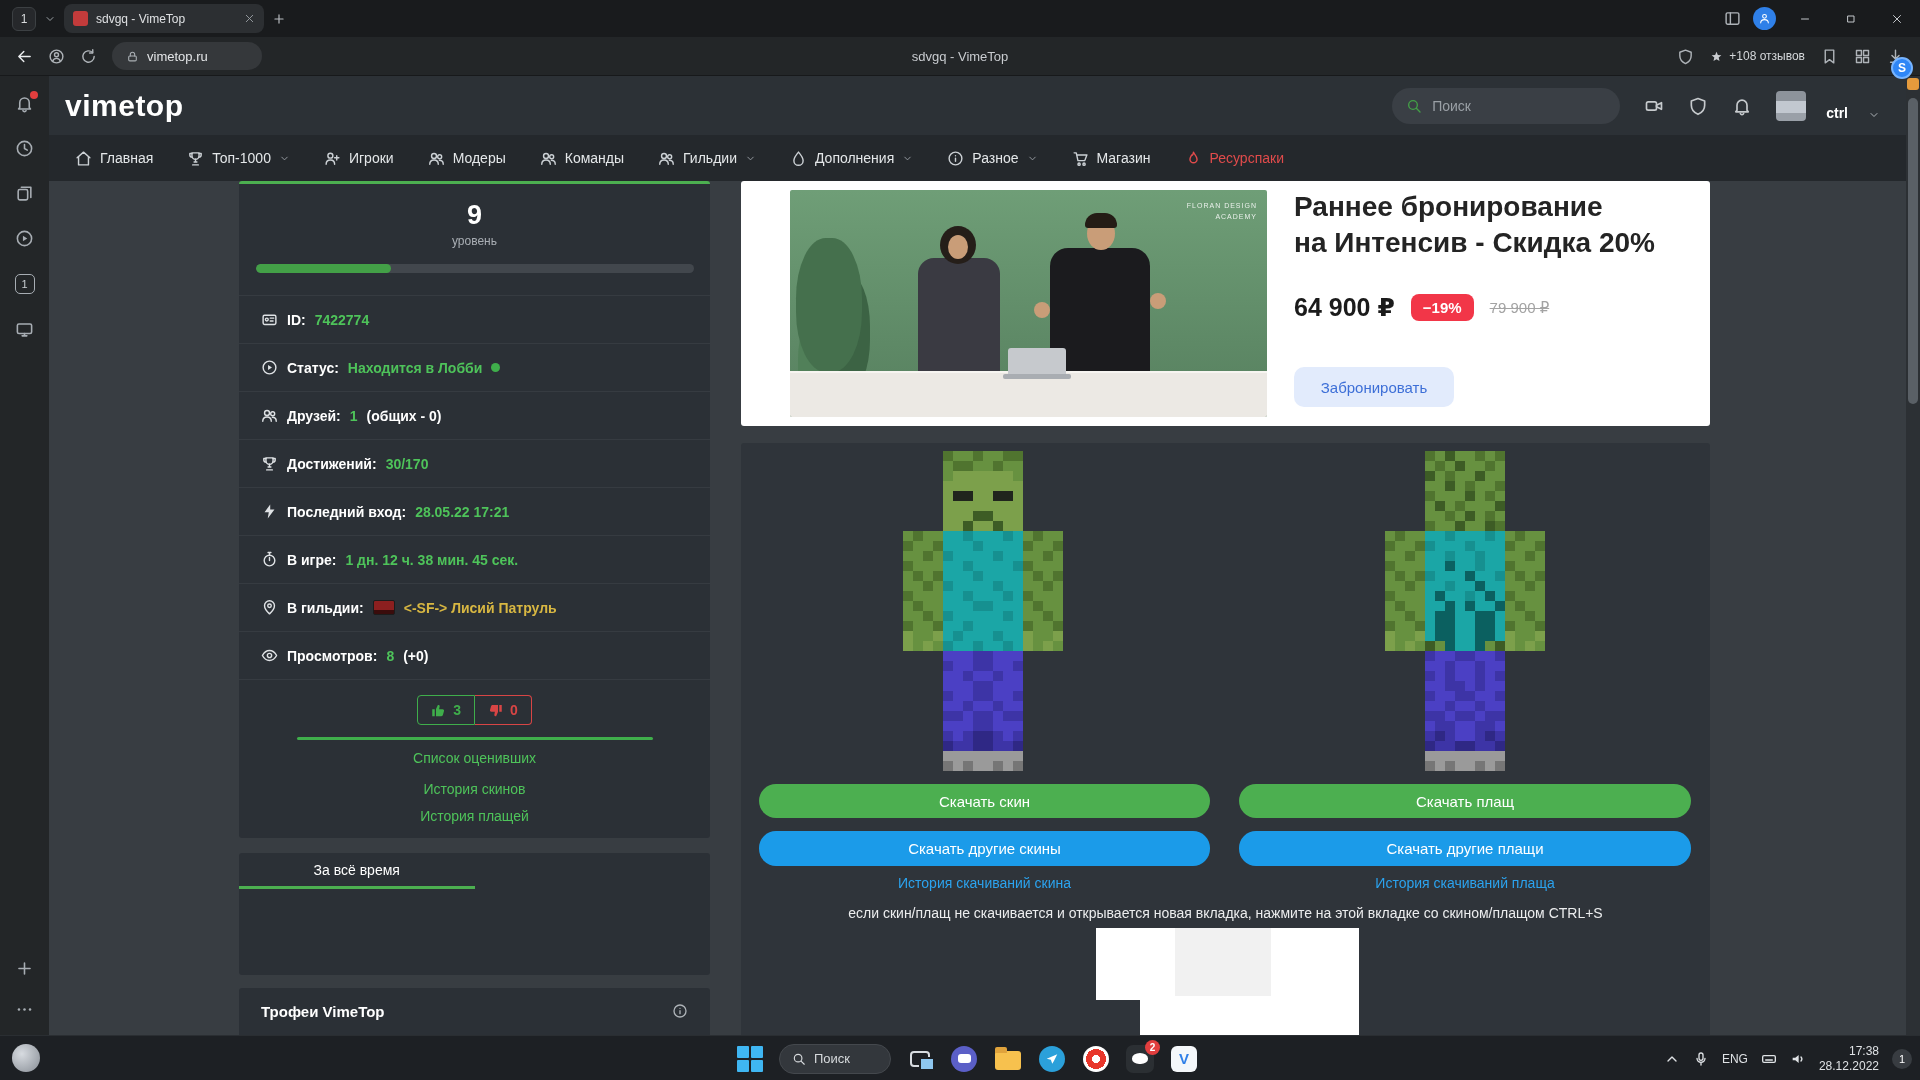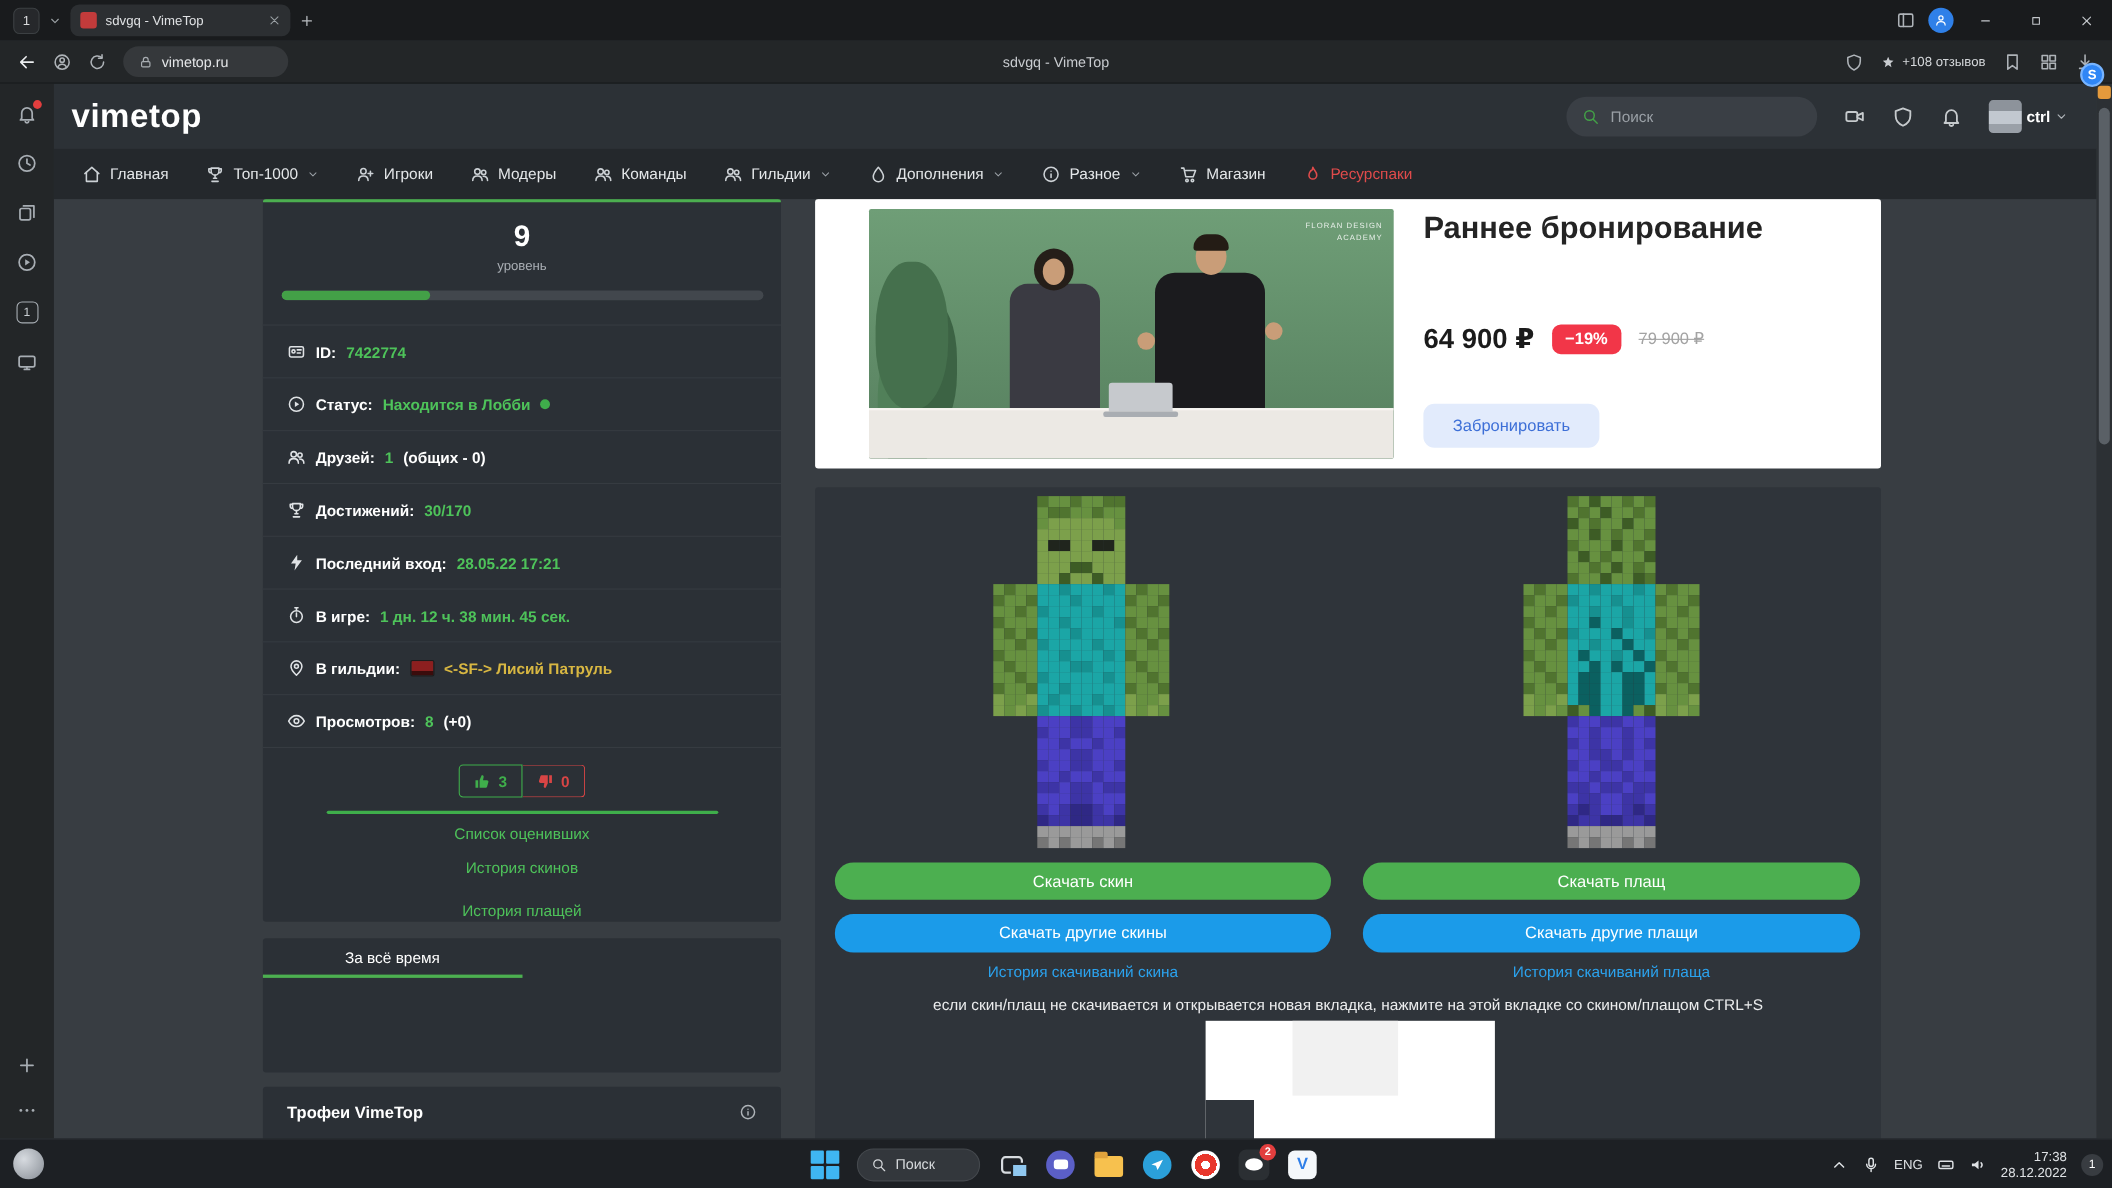--- a/index.html
+++ b/index.html
@@ -42,21 +42,21 @@
 
   
   #page{position:absolute;left:49px;top:76px;right:14px;bottom:45px;background:#383d42}
   .siteheader{position:absolute;left:49px;top:76px;right:14px;height:59px;background:#2c3136;display:flex;align-items:center;gap:24px;padding:0 26px 0 16px;z-index:5}
   .logo{font-size:30px;font-weight:bold;color:#fff;letter-spacing:.5px}
   .searchpill{margin-left:auto;width:228px;height:36px;background:#3a3f45;border-radius:18px;display:flex;align-items:center;gap:10px;padding:0 14px}
   .spicon{display:inline-flex;color:#43a047}.spicon svg{width:16px;height:16px}
   .searchpill input{background:transparent;border:none;outline:none;width:100%;color:#e6e9eb;font:14px "Liberation Sans",sans-serif}
   .searchpill input::placeholder{color:#9aa0a6}
   .hicon{display:inline-flex;color:#c6cacd}.hicon svg{width:20px;height:20px}
-  .userchip{display:flex;align-items:center;gap:4px}
+  .userchip{display:flex;align-items:flex-end;gap:20px}
   .avatar{width:30px;height:30px;border-radius:4px;background:linear-gradient(#8d939b 0 34%,#c2c8d0 34% 72%,#9aa0a8 72%)}
   .uname{font-size:14px;font-weight:bold;color:#fff}
   .ucaret{display:inline-flex;color:#aeb3b8}.ucaret svg{width:12px;height:12px}
 
   .navbar{position:absolute;left:49px;top:135px;right:14px;height:46px;background:#24282c;display:flex;align-items:center;gap:34px;padding:0 26px;z-index:5}
   .nav-item{display:flex;align-items:center;gap:8px;font-size:14px;color:#e4e7e9;cursor:pointer;white-space:nowrap}
   .nic{display:inline-flex;color:#ccd1d5}.nic svg{width:17px;height:17px}
   .nav-item.accent,.nav-item.accent .nic{color:#e04b4b}
   .ncaret{display:inline-flex;color:#9aa0a6}.ncaret svg{width:11px;height:11px}
 
@@ -79,21 +79,21 @@
   .guild-flag{width:22px;height:15px;border-radius:2px;border:1px solid #1c1c1c;background:linear-gradient(#8c1f1f 0 70%,#3a0c0c 70%)}
   .likes-wrap{border-top:1px solid #363b41;padding-top:15px}
   .likes-row{display:flex;justify-content:center}
   .like-btn,.dislike-btn{display:flex;align-items:center;gap:7px;padding:6px 13px;font:bold 14px "Liberation Sans",sans-serif;background:transparent;cursor:pointer}
   .like-btn{border:1px solid #3fae4b;color:#3fae4b;border-radius:4px 0 0 4px}
   .dislike-btn{border:1px solid #d84545;border-left:none;color:#d84545;border-radius:0 4px 4px 0}
   .thumb{display:inline-flex}.thumb svg{width:15px;height:15px}
   .flip svg{transform:rotate(180deg)}
   .ratio-line{width:356px;height:3px;border-radius:2px;background:#3fae4b;margin:12px auto 0}
   .gr-link{display:block;text-align:center;color:#4ec35a;font-size:14px;text-decoration:none;margin-top:10px;cursor:pointer}
-  .mt15{margin-top:15px}.mt5{margin-top:23px}
+  .mt15{margin-top:15px}.mt5{margin-top:11px}
 
   
   #card-tops{left:239px;top:853px;width:471px;height:122px}
   .tops-header{height:42px;display:flex;align-items:center;padding:0 22px;font-weight:bold;font-size:15px;color:#fff;border-bottom:1px solid #363b41}
   .tops-tabs{display:flex}
   .ttab{width:50%;text-align:center;padding:9px 0 8px;font-size:14px;color:#aeb3b8;cursor:pointer;border-bottom:3px solid transparent}
   .ttab.active{color:#fff;border-bottom-color:#4caf50}
   .tops-empty{text-align:center;color:#b9bec3;font-size:14px;padding-top:9px}
 
   
@@ -493,20 +493,21 @@
       <div class="p-man-head"></div>
       <div class="p-man-hair"></div>
       <div class="p-man-hand1"></div>
       <div class="p-man-hand2"></div>
       <div class="desk"></div>
       <div class="laptop"></div>
       <div class="ad-brand">FLORAN DESIGN
 ACADEMY</div>
     </div>
     <div class="ad-title" style="top:10px">Раннее бронирование</div>
+    <div class="ad-title" style="top:46px">на Интенсив - Скидка 20%</div>
     <div class="ad-price-row">
       <span class="ad-price">64 900 ₽</span>
       <span class="ad-discount">−19%</span>
       <span class="ad-old">79 900 ₽</span>
     </div>
     <button class="ad-cta">Забронировать</button>
   </div>
 
   <div class="card" id="skins-card">
     <div class="skin-render" id="skin-front">

